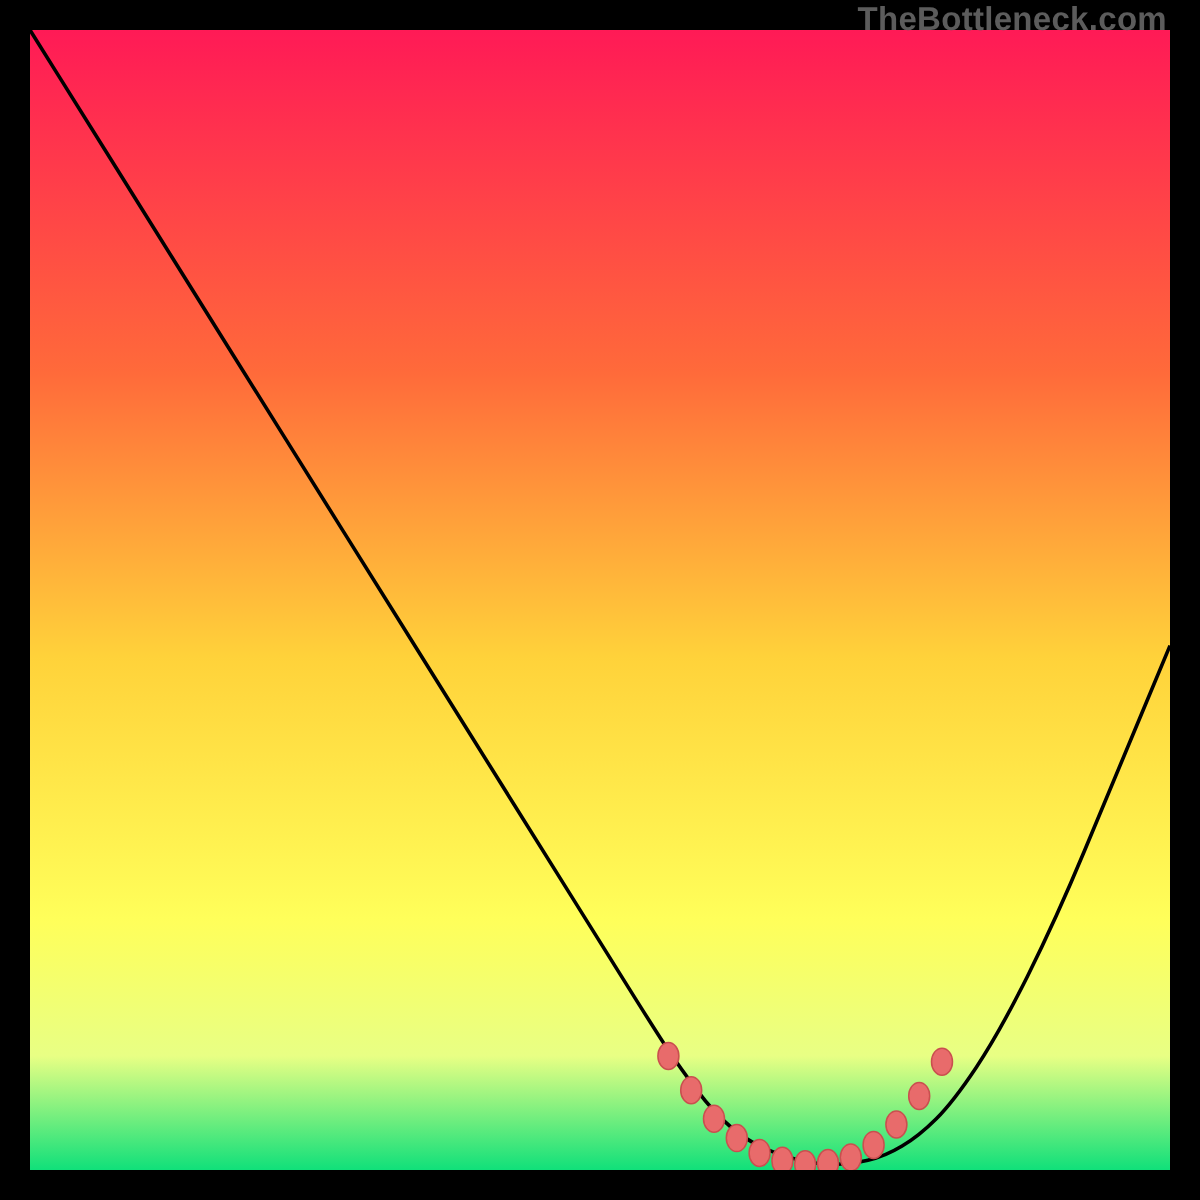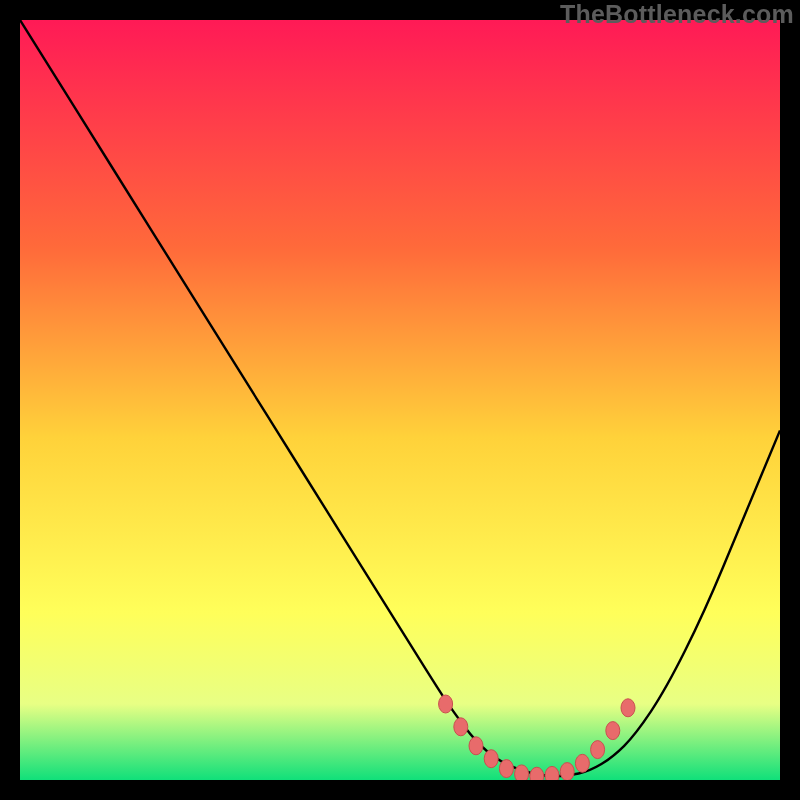--- a/index.html
+++ b/index.html
@@ -15,22 +15,22 @@
     position: absolute;
     left: 20px;
     top: 20px;
     width: 760px;
     height: 760px;
     background: #000;
   }
   .watermark {
     position: absolute;
     top: 0px;
-    right: 6px;
-    font-size: 25px;
+    right: 22px;
+    font-size: 22px;
     font-weight: 600;
     color: #5c5c5c;
     letter-spacing: 0.2px;
     z-index: 5;
     user-select: none;
   }
   svg.chart {
     position: absolute;
     left: 20px;
     top: 20px;

